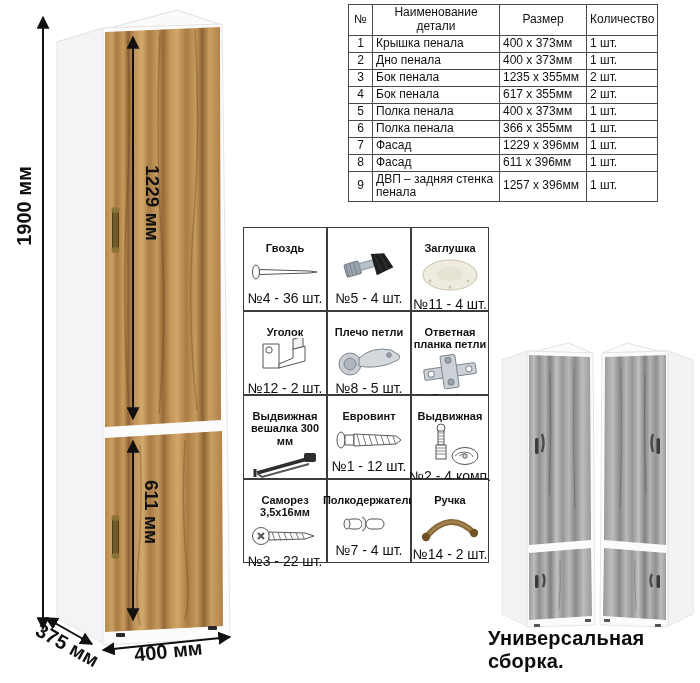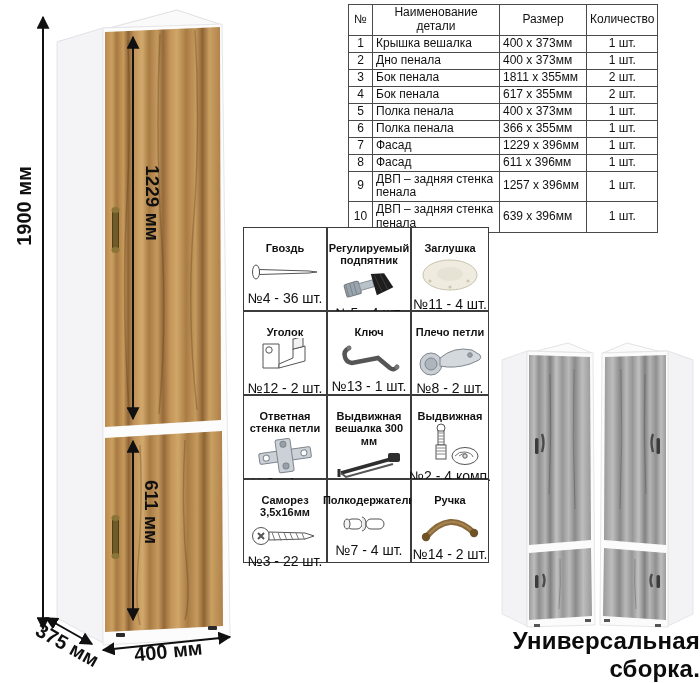--- a/index.html
+++ b/index.html
@@ -16,40 +16,40 @@
   table.parts {
     position:absolute; left:348px; top:4px; border-collapse:collapse;
     font-size:12px; line-height:1.15; background:#fff;
   }
   .parts th, .parts td { border:1px solid #4a4a4a; padding:1px 3px; font-weight:normal; }
   .parts th { text-align:center; height:15px; }
   .parts td { height:14px; }
   .c-num { width:17px; text-align:center; }
   .c-name { width:120px; text-align:left; }
   .c-size { width:80px; text-align:left; }
-  .c-qty { width:58px; text-align:center; }
+  .c-qty { width:58px; text-align:left; }
 
   
   .hw-grid {
     position:absolute; left:243px; top:227px;
     display:grid; grid-template-columns:84px 84px 78px; grid-auto-rows:84px;
   }
   .hw-cell {
     border:1px solid #3c3c3c; background:#fff;
     display:flex; flex-direction:column; align-items:center;
     justify-content:space-between; padding:14px 1px 4px 1px; box-sizing:border-box;
   }
   .hw-cell.ghost { border:none; background:transparent; }
   .hw-title { font-weight:bold; font-size:11px; line-height:1.12; text-align:center; }
   .hw-count { font-weight:normal; font-size:14px; white-space:nowrap; }
   .hw-icon { flex:1 1 auto; display:flex; align-items:center; justify-content:center; width:100%; }
 
   .caption {
-    position:absolute; left:488px; top:627px; width:212px; text-align:right;
-    font-weight:bold; font-size:24px; letter-spacing:0.2px; color:#0c0c0c;
+    position:absolute; left:488px; top:627px; width:212px; text-align:left;
+    font-weight:bold; font-size:20px; letter-spacing:0.2px; color:#0c0c0c;
   }
   .overlay-svg { position:absolute; pointer-events:none; }
 </style>
 </head>
 <body>
 
 <div class="canvas">
 
   <svg class="overlay-svg" style="left:0; top:0;" width="250" height="683" viewBox="0 0 250 683">
     <defs>
@@ -128,34 +128,34 @@
       <tr>
         <th class="c-num">№</th>
         <th class="c-name">Наименование детали</th>
         <th class="c-size">Размер</th>
         <th class="c-qty">Количество</th>
       </tr>
     </thead>
     <tbody>
       <tr>
           <td class="c-num">1</td>
-          <td class="c-name">Крышка вешалка</td>
+          <td class="c-name">Крышка пенала</td>
           <td class="c-size">400 х 373мм</td>
           <td class="c-qty">1 шт.</td>
         </tr>
       <tr>
           <td class="c-num">2</td>
           <td class="c-name">Дно пенала</td>
           <td class="c-size">400 х 373мм</td>
           <td class="c-qty">1 шт.</td>
         </tr>
       <tr>
           <td class="c-num">3</td>
           <td class="c-name">Бок пенала</td>
-          <td class="c-size">1811 х 355мм</td>
+          <td class="c-size">1235 х 355мм</td>
           <td class="c-qty">2 шт.</td>
         </tr>
       <tr>
           <td class="c-num">4</td>
           <td class="c-name">Бок пенала</td>
           <td class="c-size">617 х 355мм</td>
           <td class="c-qty">2 шт.</td>
         </tr>
       <tr>
           <td class="c-num">5</td>
@@ -180,46 +180,39 @@
           <td class="c-name">Фасад</td>
           <td class="c-size">611 х 396мм</td>
           <td class="c-qty">1 шт.</td>
         </tr>
       <tr>
           <td class="c-num">9</td>
           <td class="c-name">ДВП – задняя стенка пенала</td>
           <td class="c-size">1257 х 396мм</td>
           <td class="c-qty">1 шт.</td>
         </tr>
-      <tr>
-          <td class="c-num">10</td>
-          <td class="c-name">ДВП – задняя стенка пенала</td>
-          <td class="c-size">639 х 396мм</td>
-          <td class="c-qty">1 шт.</td>
-        </tr>
     </tbody>
   </table>
 
   <div class="hw-grid">
 
     <div class="hw-cell">
       <div class="hw-title">Гвоздь</div>
       <div class="hw-icon">
         <svg width="72" height="34" viewBox="0 0 72 34">
             <g stroke="#555" fill="#fff">
           <ellipse cx="7" cy="17" rx="3.5" ry="7"></ellipse>
               <path d="M10.5 14.5 L60 16 L68 17 L60 18 L10.5 19.5 Z"></path>
             </g>
           </svg>
       </div>
       <div class="hw-count">№4 - 36 шт.</div>
     </div>
 
     <div class="hw-cell">
-      <div class="hw-title">Регулируемый подпятник</div>
       <div class="hw-icon">
         <svg width="72" height="38" viewBox="0 0 72 38">
             <g transform="rotate(-16 36 19)">
           <rect x="12" y="11" width="15" height="13" rx="2" fill="#9aa4ad" stroke="#6e7880"></rect>
           <path d="M14 11 v13 M18 11 v13 M22 11 v13" stroke="#7b858d"></path>
           <rect x="27" y="14" width="14" height="7" fill="#b9c2c9" stroke="#8b949b"></rect>
           <path d="M41 8 l13 3 l5 16 l-18 3 z" fill="#1e1e1e"></path>
           <path d="M44 10 l3 18 M50 11 l3 16" stroke="#3c3c3c"></path>
             </g>
           </svg>
@@ -250,49 +243,38 @@
           <path d="M14 6 h16 v24 h-16 z"></path>
               <circle cx="20" cy="12" r="3.2"></circle>
           <path d="M30 30 l26 -7 v-15 l-12 3 v9 l-14 6 z"></path>
           <rect x="44" y="12" width="10" height="10" transform="skewY(-14)" fill="#f2f2f2" stroke="#555"></rect>
             </g>
           </svg>
       </div>
       <div class="hw-count">№12 - 2 шт.</div>
     </div>
 
-    <div class="hw-cell">
-      <div class="hw-title">Ключ</div>
-      <div class="hw-icon">
-        <svg width="72" height="40" viewBox="0 0 72 40">
-          <path d="M16 10 q-6 3 -4 9 q1 5 7 6 l26 -5 l12 10 q4 3 7 -1" fill="none" stroke="#555" stroke-width="4.5" stroke-linecap="round"></path>
-          <circle cx="16" cy="10" r="2.4" fill="#777"></circle>
-            <circle cx="64" cy="29" r="2.4" fill="#777"></circle>
-          </svg>
-      </div>
-      <div class="hw-count">№13 - 1 шт.</div>
-    </div>
 
     <div class="hw-cell">
       <div class="hw-title">Плечо петли</div>
       <div class="hw-icon">
         <svg width="72" height="42" viewBox="0 0 72 42">
             <g stroke="#7e858c">
           <circle cx="17" cy="26" r="11" fill="#c9ced4"></circle>
               <circle cx="17" cy="26" r="6" fill="#aeb5bc"></circle>
           <path d="M26 20 q14 -12 32 -8 l8 5 q2 3 -1 5 l-9 4 q-16 5 -30 2 z" fill="#d4d9de"></path>
           <circle cx="56" cy="17" r="2.3" fill="#9aa0a8"></circle>
             </g>
           </svg>
       </div>
-      <div class="hw-count">№8 - 2 шт.</div>
-    </div>
-
-    <div class="hw-cell">
-      <div class="hw-title">Ответная стенка петли</div>
+      <div class="hw-count">№8 - 5 шт.</div>
+    </div>
+
+    <div class="hw-cell">
+      <div class="hw-title">Ответная планка петли</div>
       <div class="hw-icon">
         <svg width="72" height="40" viewBox="0 0 72 40">
             <g stroke="#7e858c" fill="#ccd1d7" transform="rotate(-8 36 20)">
           <rect x="10" y="15" width="52" height="11" rx="2"></rect>
           <rect x="28" y="4" width="15" height="33" rx="2"></rect>
           <circle cx="17" cy="20.5" r="3" fill="#fff"></circle>
               <circle cx="55" cy="20.5" r="3" fill="#fff"></circle>
           <circle cx="35.5" cy="9" r="3" fill="#9aa0a8"></circle>
               <circle cx="35.5" cy="31" r="3" fill="#9aa0a8"></circle>
             </g>
@@ -307,20 +289,34 @@
         <svg width="72" height="34" viewBox="0 0 72 34">
           <path d="M8 26 L58 12" stroke="#2e2e2e" stroke-width="3.5"></path>
           <path d="M8 26 l5 4 l47 -13" stroke="#555" stroke-width="2" fill="none"></path>
           <rect x="55" y="6" width="12" height="9" rx="2" fill="#2e2e2e"></rect>
           <path d="M6 22 v8" stroke="#2e2e2e" stroke-width="3"></path>
           </svg>
       </div>
       <div class="hw-count">№10 - 1 шт.</div>
     </div>
 
+    <div class="hw-cell">
+      <div class="hw-title">Евровинт</div>
+      <div class="hw-icon">
+        <svg width="72" height="30" viewBox="0 0 72 30">
+            <g stroke="#555" fill="#fff">
+          <ellipse cx="8" cy="15" rx="4" ry="8"></ellipse>
+              <path d="M12 10 h9 v10 h-9 z"></path>
+          <path d="M21 9 l42 2 l5 4 l-5 4 l-42 2 z"></path>
+          <path d="M24 9.5 l3 11 M30 9.8 l3 10.5 M36 10 l3 10 M42 10.3 l3 9.5 M48 10.6 l3 9 M54 11 l3 8.4 M60 11.3 l2.6 7.6" stroke="#777"></path>
+            </g>
+          </svg>
+      </div>
+      <div class="hw-count">№1 - 12 шт.</div>
+    </div>
 
     <div class="hw-cell">
       <div class="hw-title">Выдвижная</div>
       <div class="hw-icon">
         <svg width="72" height="46" viewBox="0 0 72 46">
             <g stroke="#555" fill="#fff">
           <circle cx="27" cy="6" r="4"></circle>
               <rect x="24" y="9" width="6" height="14"></rect>
           <path d="M24 11 h6 M24 14 h6 M24 17 h6 M24 20 h6" stroke="#888"></path>
           <rect x="22" y="23" width="10" height="14"></rect>

